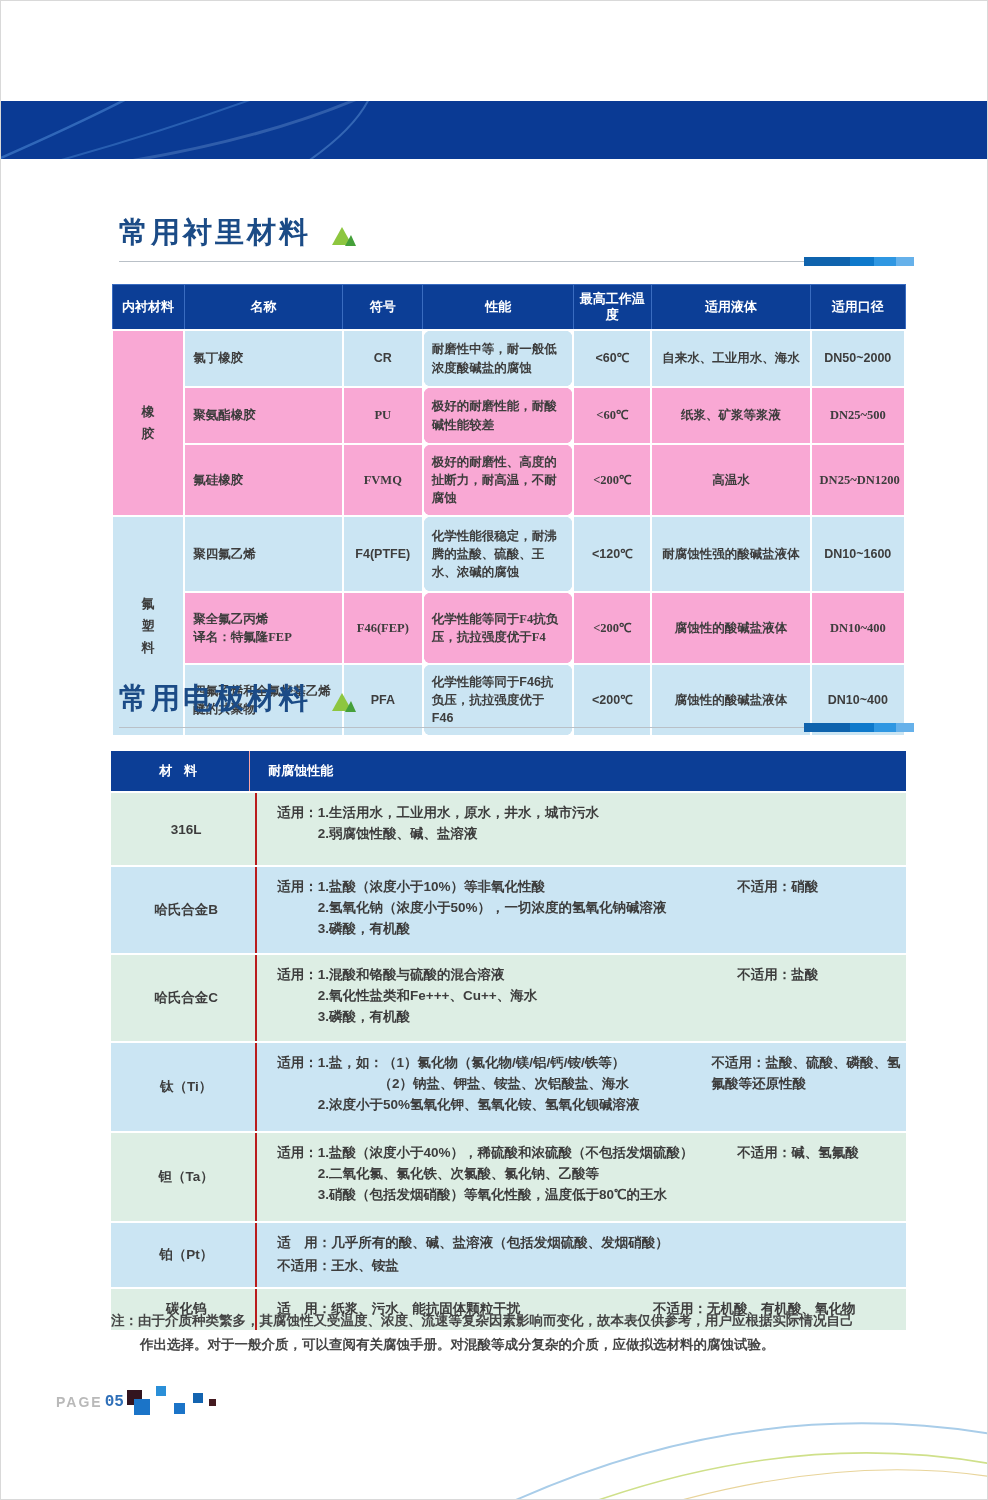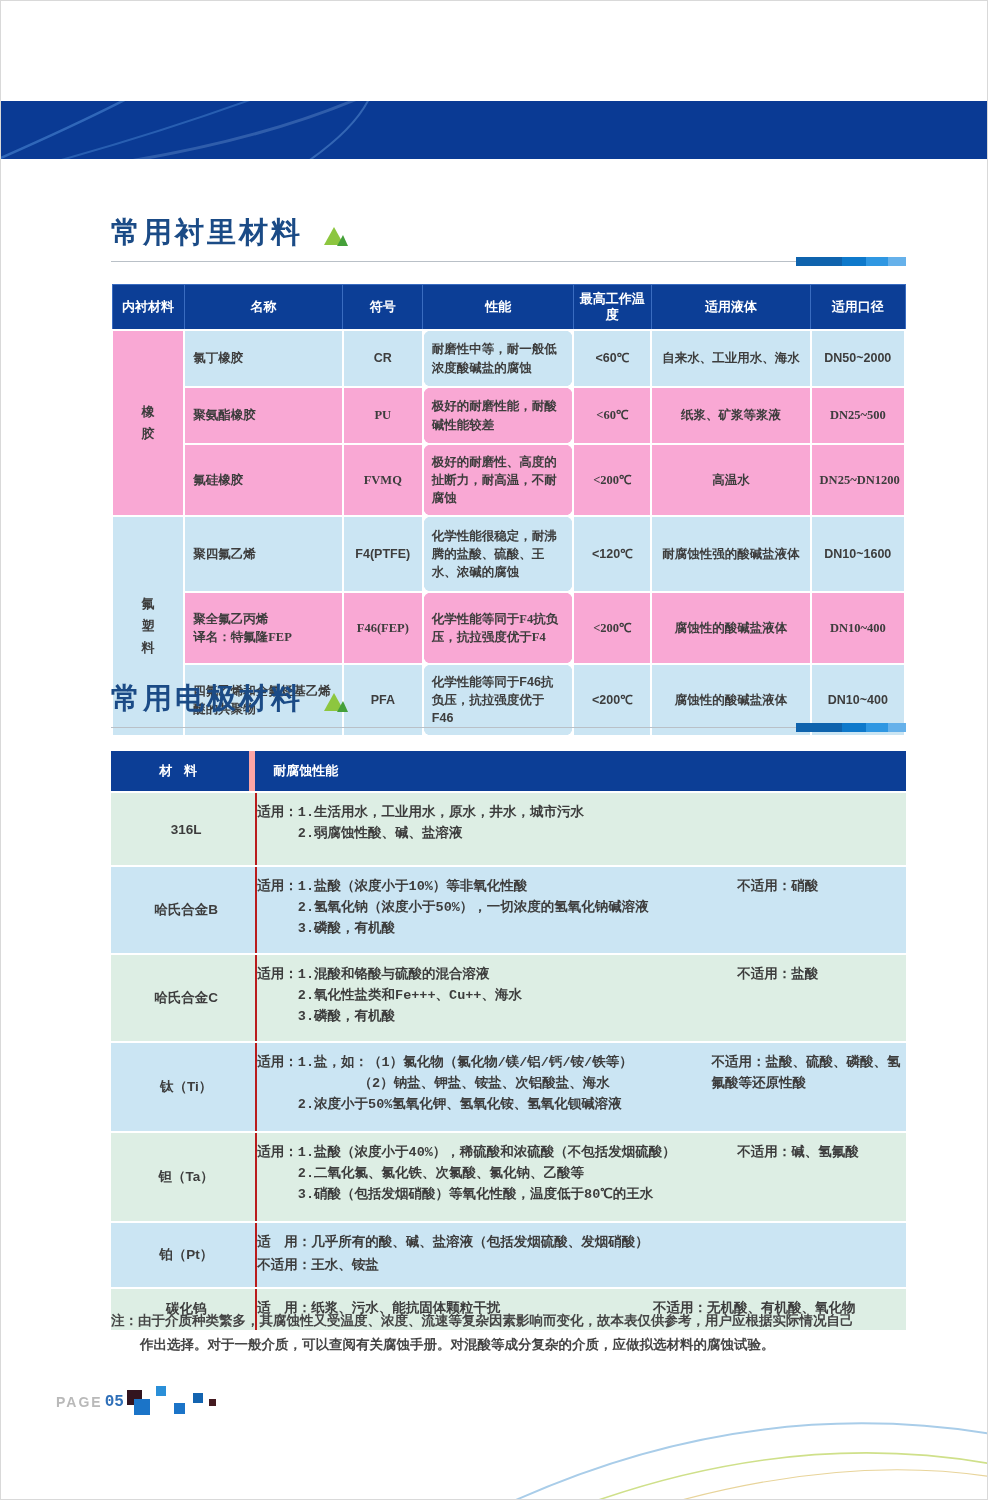--- a/index.html
+++ b/index.html
@@ -14,21 +14,21 @@
     position:absolute; top:100px; left:0; width:988px; height:58px;
     background:#0a3a94; overflow:hidden;
   }
   .top-banner:after {
     content:""; position:absolute; left:0; right:0; bottom:-6px; height:6px;
     background:linear-gradient(to bottom, rgba(10,58,148,0.30), rgba(10,58,148,0));
   }
   .banner-svg { position:absolute; top:0; left:0; }
 
   
-  .sec-head { position:absolute; left:110px; width:795px; }
+  .sec-head { position:absolute; left:118px; width:795px; }
   .sec-head-1 { top:216px; }
   .sec-head-2 { top:682px; }
   .sec-title-row { display:flex; align-items:center; gap:20px; }
   .sec-title {
     font-family:"Liberation Serif", serif; font-weight:bold;
     font-size:29px; letter-spacing:3px; color:#1b4b86; line-height:1.1;
   }
   .tri-icon { margin-top:6px; }
   .sec-rule { position:relative; margin-top:8px; height:10px; }
   .sec-rule .hairline { position:absolute; left:0; right:0; top:4px; height:1px; background:#b9c0c7; }
@@ -56,29 +56,29 @@
   tr.lrow-3 td{height:66px} tr.lrow-4 td{height:62px} tr.lrow-5 td{height:62px}
   td.group-cell { text-align:center; }
   .vlabel { display:inline-block; width:1.15em; word-break:break-all; line-height:1.7; font-size:13px; }
   td.c-name { text-align:left; padding-left:12px; white-space:pre-line; font-size:13px; }
   td.c-symbol, td.c-temp, td.c-liquids, td.c-diameter { text-align:center; }
   td.c-perf { text-align:left; padding:4px 12px 4px 14px;border-radius:9px; }
 
   
   .electrode-wrap { position:absolute; left:110px; top:750px; width:795px; }
   .e-header { display:flex; background:#0c3e96; color:#fff; font-size:13px; font-weight:bold; height:40px; }
-  .e-header .eh-mat { width:17.4%; display:flex; align-items:center; justify-content:center; border-right:6px solid #fca5a5; letter-spacing:4px; }
+  .e-header .eh-mat { width:17.4%; display:flex; align-items:center; justify-content:center; border-right:1px solid #fca5a5; letter-spacing:4px; }
   .e-header .eh-perf { flex:1; display:flex; align-items:center; padding-left:18px; }
   .e-row { display:flex; border-top:2px solid #ffffff; }
   .e-row.bg-blue  { background:#cbe5f3; }
   .e-row.bg-green { background:#ddeee4; }
   .e-mat { width:17.4%; display:flex; align-items:center; justify-content:center;
            font-size:13.5px; font-weight:bold; color:#3d3d3d; border-right:2px solid #b91c1c; text-align:center;padding-left:6px; }
-  .e-content { flex:1; position:relative; padding:10px 0; font-size:13.5px; font-weight:bold;
-               color:#3d3d3d; line-height:1.55;font-family:Liberation Mono, monospace; }
+  .e-content { flex:1; position:relative; padding:10px 20px; font-size:13.5px; font-weight:bold;
+               color:#3d3d3d; line-height:1.55; }
   .erow-0{min-height:72px} .erow-1{min-height:86px} .erow-2{min-height:86px}
   .erow-3{min-height:88px} .erow-4{min-height:88px} .erow-5{min-height:62px} .erow-6{min-height:40px}
   .suit { display:flex; }
   .suit-label { white-space:nowrap; }
   .suit-lines > div { white-space:nowrap; }
   .suit-lines .indent { padding-left:4.5em; }
   .not-suit { white-space:nowrap; }
   .not-a { position:absolute; left:74%; top:10px; }
   .not-b { position:absolute; left:70%; top:10px; width:30%; white-space:normal; }
   .not-c { position:absolute; left:61%; top:10px; }

